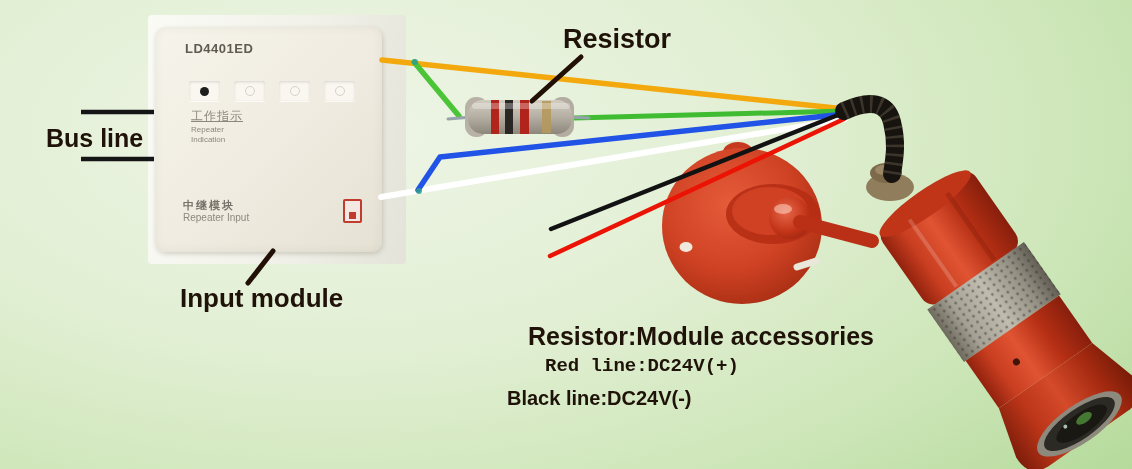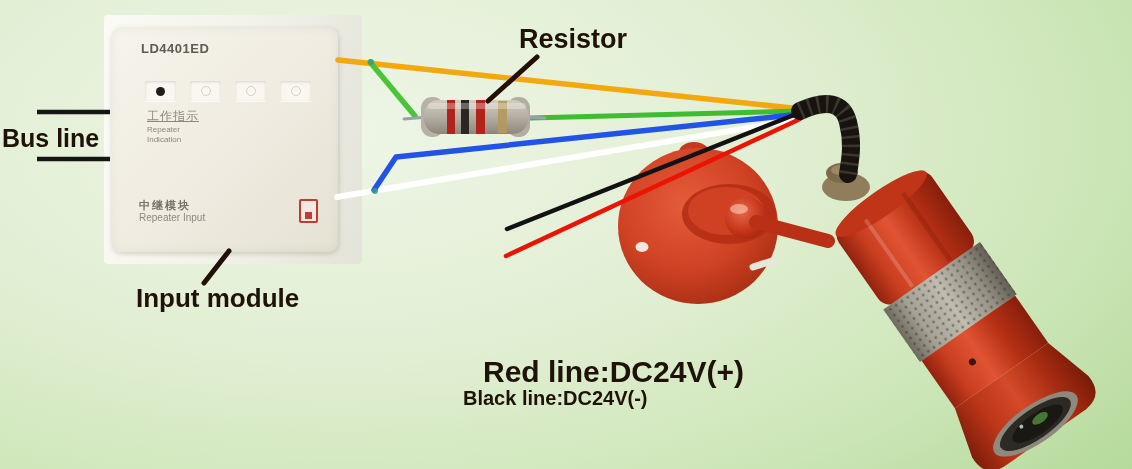--- a/index.html
+++ b/index.html
@@ -1,21 +1,21 @@
 <!DOCTYPE html>
 <html><head>
 <meta charset="utf-8">
 <style>
   html,body{margin:0;padding:0;}
   body{
     width:1132px;height:469px;overflow:hidden;position:relative;
     font-family:"Liberation Sans",sans-serif;
     background:radial-gradient(115% 145% at 30% 28%, #eef5e6 0%, #e2efd4 32%, #cde6b8 58%, #b3d999 80%, #a0ce84 100%);
   }
-  .stage{position:absolute;inset:0;}
+  .stage{position:absolute;inset:0;margin-left:44px;}
   .layer{position:absolute;left:0;top:0;width:1132px;height:469px;}
 
   
   .photo-bg{
     position:absolute;left:104px;top:15px;width:258px;height:249px;
     background:linear-gradient(100deg,#fbfbf6 0%,#f0f0e8 60%,#e3e3d9 100%);
     border-radius:4px;
   }
   .module{
     position:absolute;left:111px;top:27px;width:227px;height:225px;
@@ -40,21 +40,21 @@
     border:2px solid #c23b30;border-radius:2px;background:#f3e8e2;
     display:flex;align-items:flex-end;justify-content:center;padding-bottom:2px;}
   .logo i{display:block;width:7px;height:7px;background:#c23b30;}
 
   
   .lbl{position:absolute;font-weight:bold;color:#1e1209;white-space:nowrap;}
   .lbl-bus{left:2px;top:124px;font-size:25px;}
   .lbl-resistor{left:519px;top:24px;font-size:27px;}
   .lbl-input{left:136px;top:283px;font-size:26px;}
   .note1{left:484px;top:322px;font-size:25px;}
-  .note2{left:483px;top:355px;font-size:30px;}
+  .note2{left:501px;top:355px;font-size:19px;font-family:Liberation Mono, monospace;}
   .note3{left:463px;top:387px;font-size:20px;}
 </style>
 </head>
 <body>
 
 <div class="stage">
 
   <div class="photo-bg"></div>
 
   <div class="module">
@@ -194,16 +194,17 @@
 
     <line x1="537" y1="57" x2="488" y2="101" stroke="#220f06" stroke-width="5" stroke-linecap="round"></line>
     <line x1="204" y1="283" x2="229" y2="251" stroke="#220f06" stroke-width="5" stroke-linecap="round"></line>
     <line x1="37" y1="112" x2="110" y2="112" stroke="#151515" stroke-width="4.5"></line>
     <line x1="37" y1="159" x2="110" y2="159" stroke="#151515" stroke-width="4.5"></line>
   </svg>
 
   <div class="lbl lbl-resistor">Resistor</div>
   <div class="lbl lbl-bus">Bus line</div>
   <div class="lbl lbl-input">Input module</div>
+  <div class="lbl note1">Resistor:Module accessories</div>
   <div class="lbl note2">Red line:DC24V(+)</div>
   <div class="lbl note3">Black line:DC24V(-)</div>
 
 </div>
 
 </body></html>

